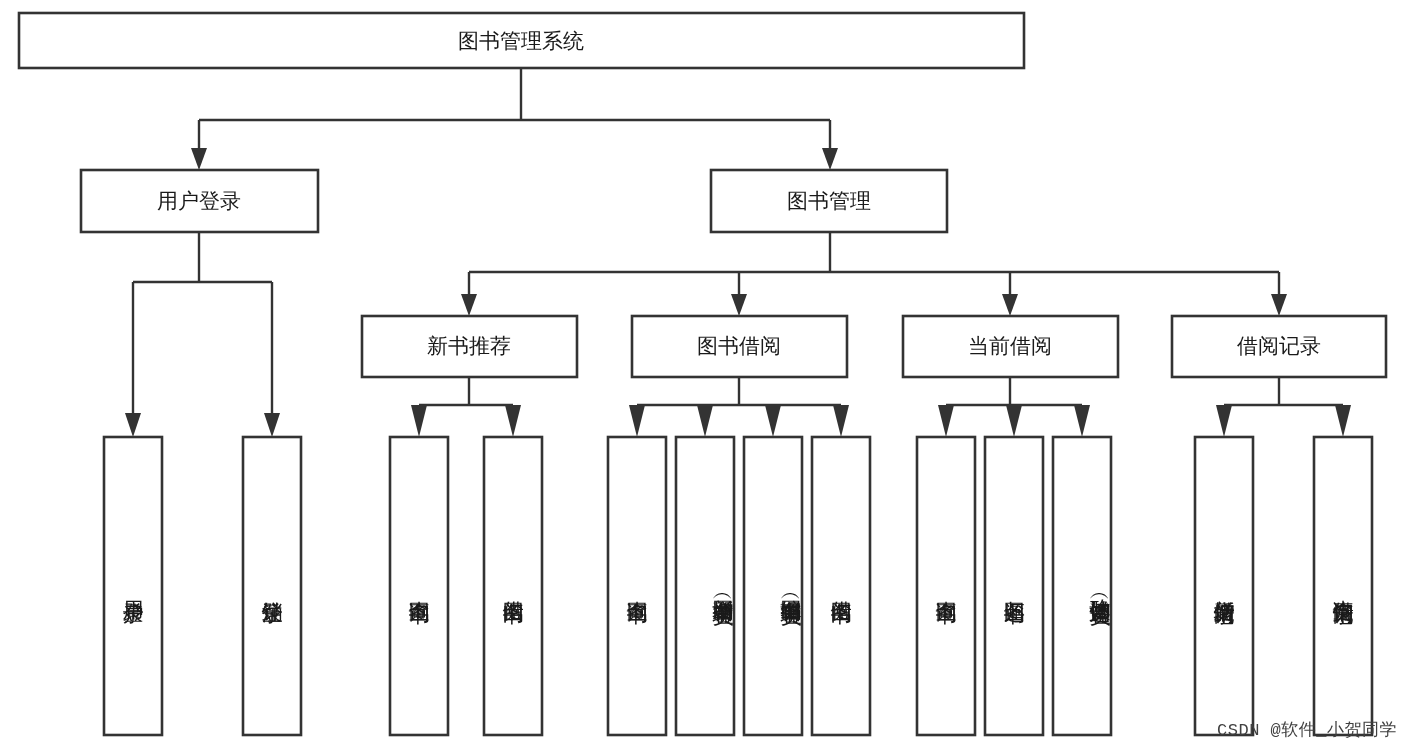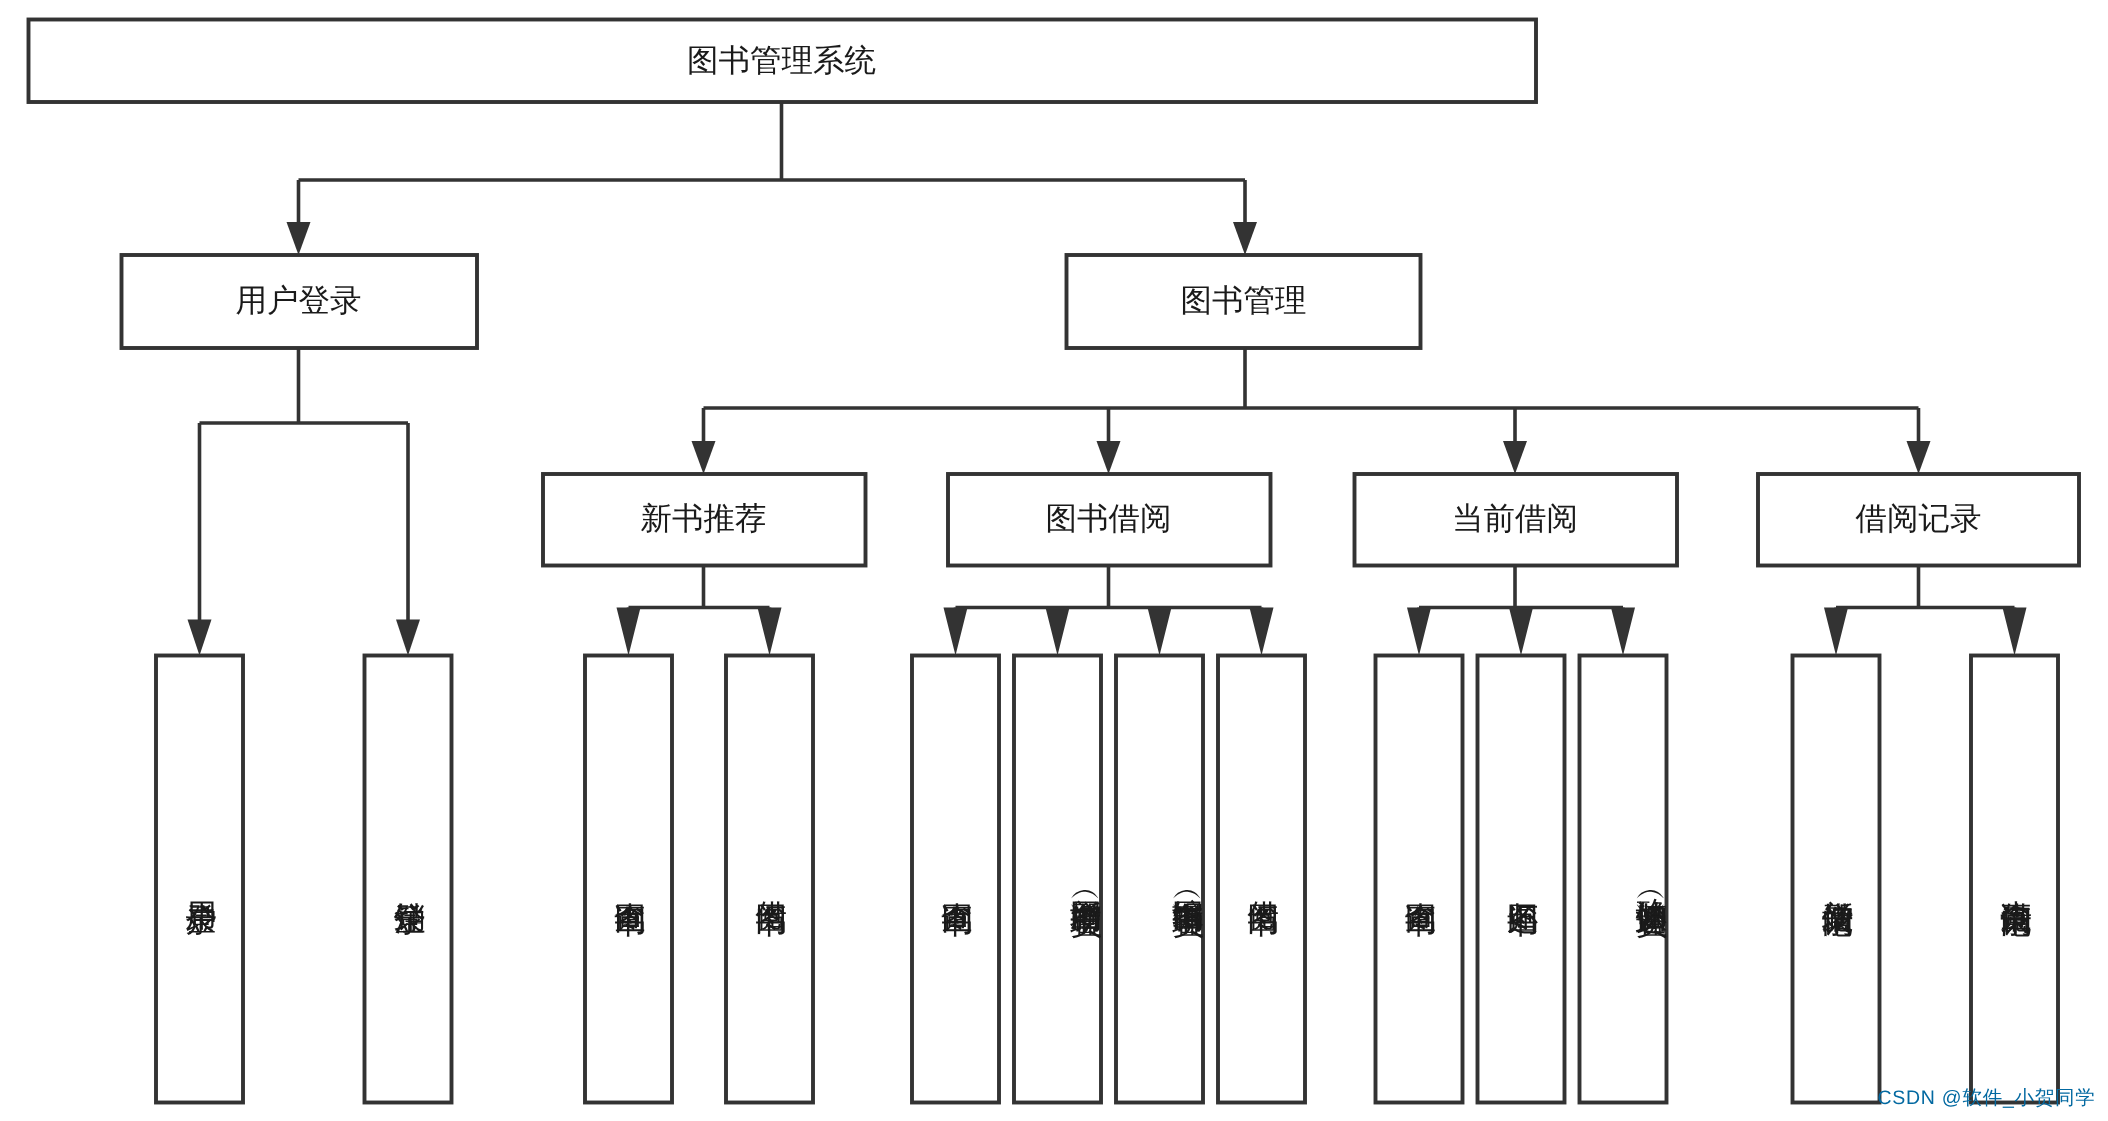--- a/index.html
+++ b/index.html
@@ -60,23 +60,23 @@
     line-height: 1.06;
     color: #1a1a1a;
     letter-spacing: 1px;
     white-space: nowrap;
     pointer-events: none;
   }
   .watermark {
     position: absolute;
     right: 8px;
     bottom: 6px;
-    font-family: Liberation Sans, sans-serif;
-    font-size: 13px;
-    color: #0369a1;
+    font-family: Liberation Mono, monospace;
+    font-size: 17px;
+    color: #404040;
     letter-spacing: 0.5px;
     user-select: none;
   }
 </style>
 </head>
 <body>
 
 <div id="diagram-root">
 
   <svg class="flow" viewBox="0 0 1405 747" xmlns="http://www.w3.org/2000/svg">

